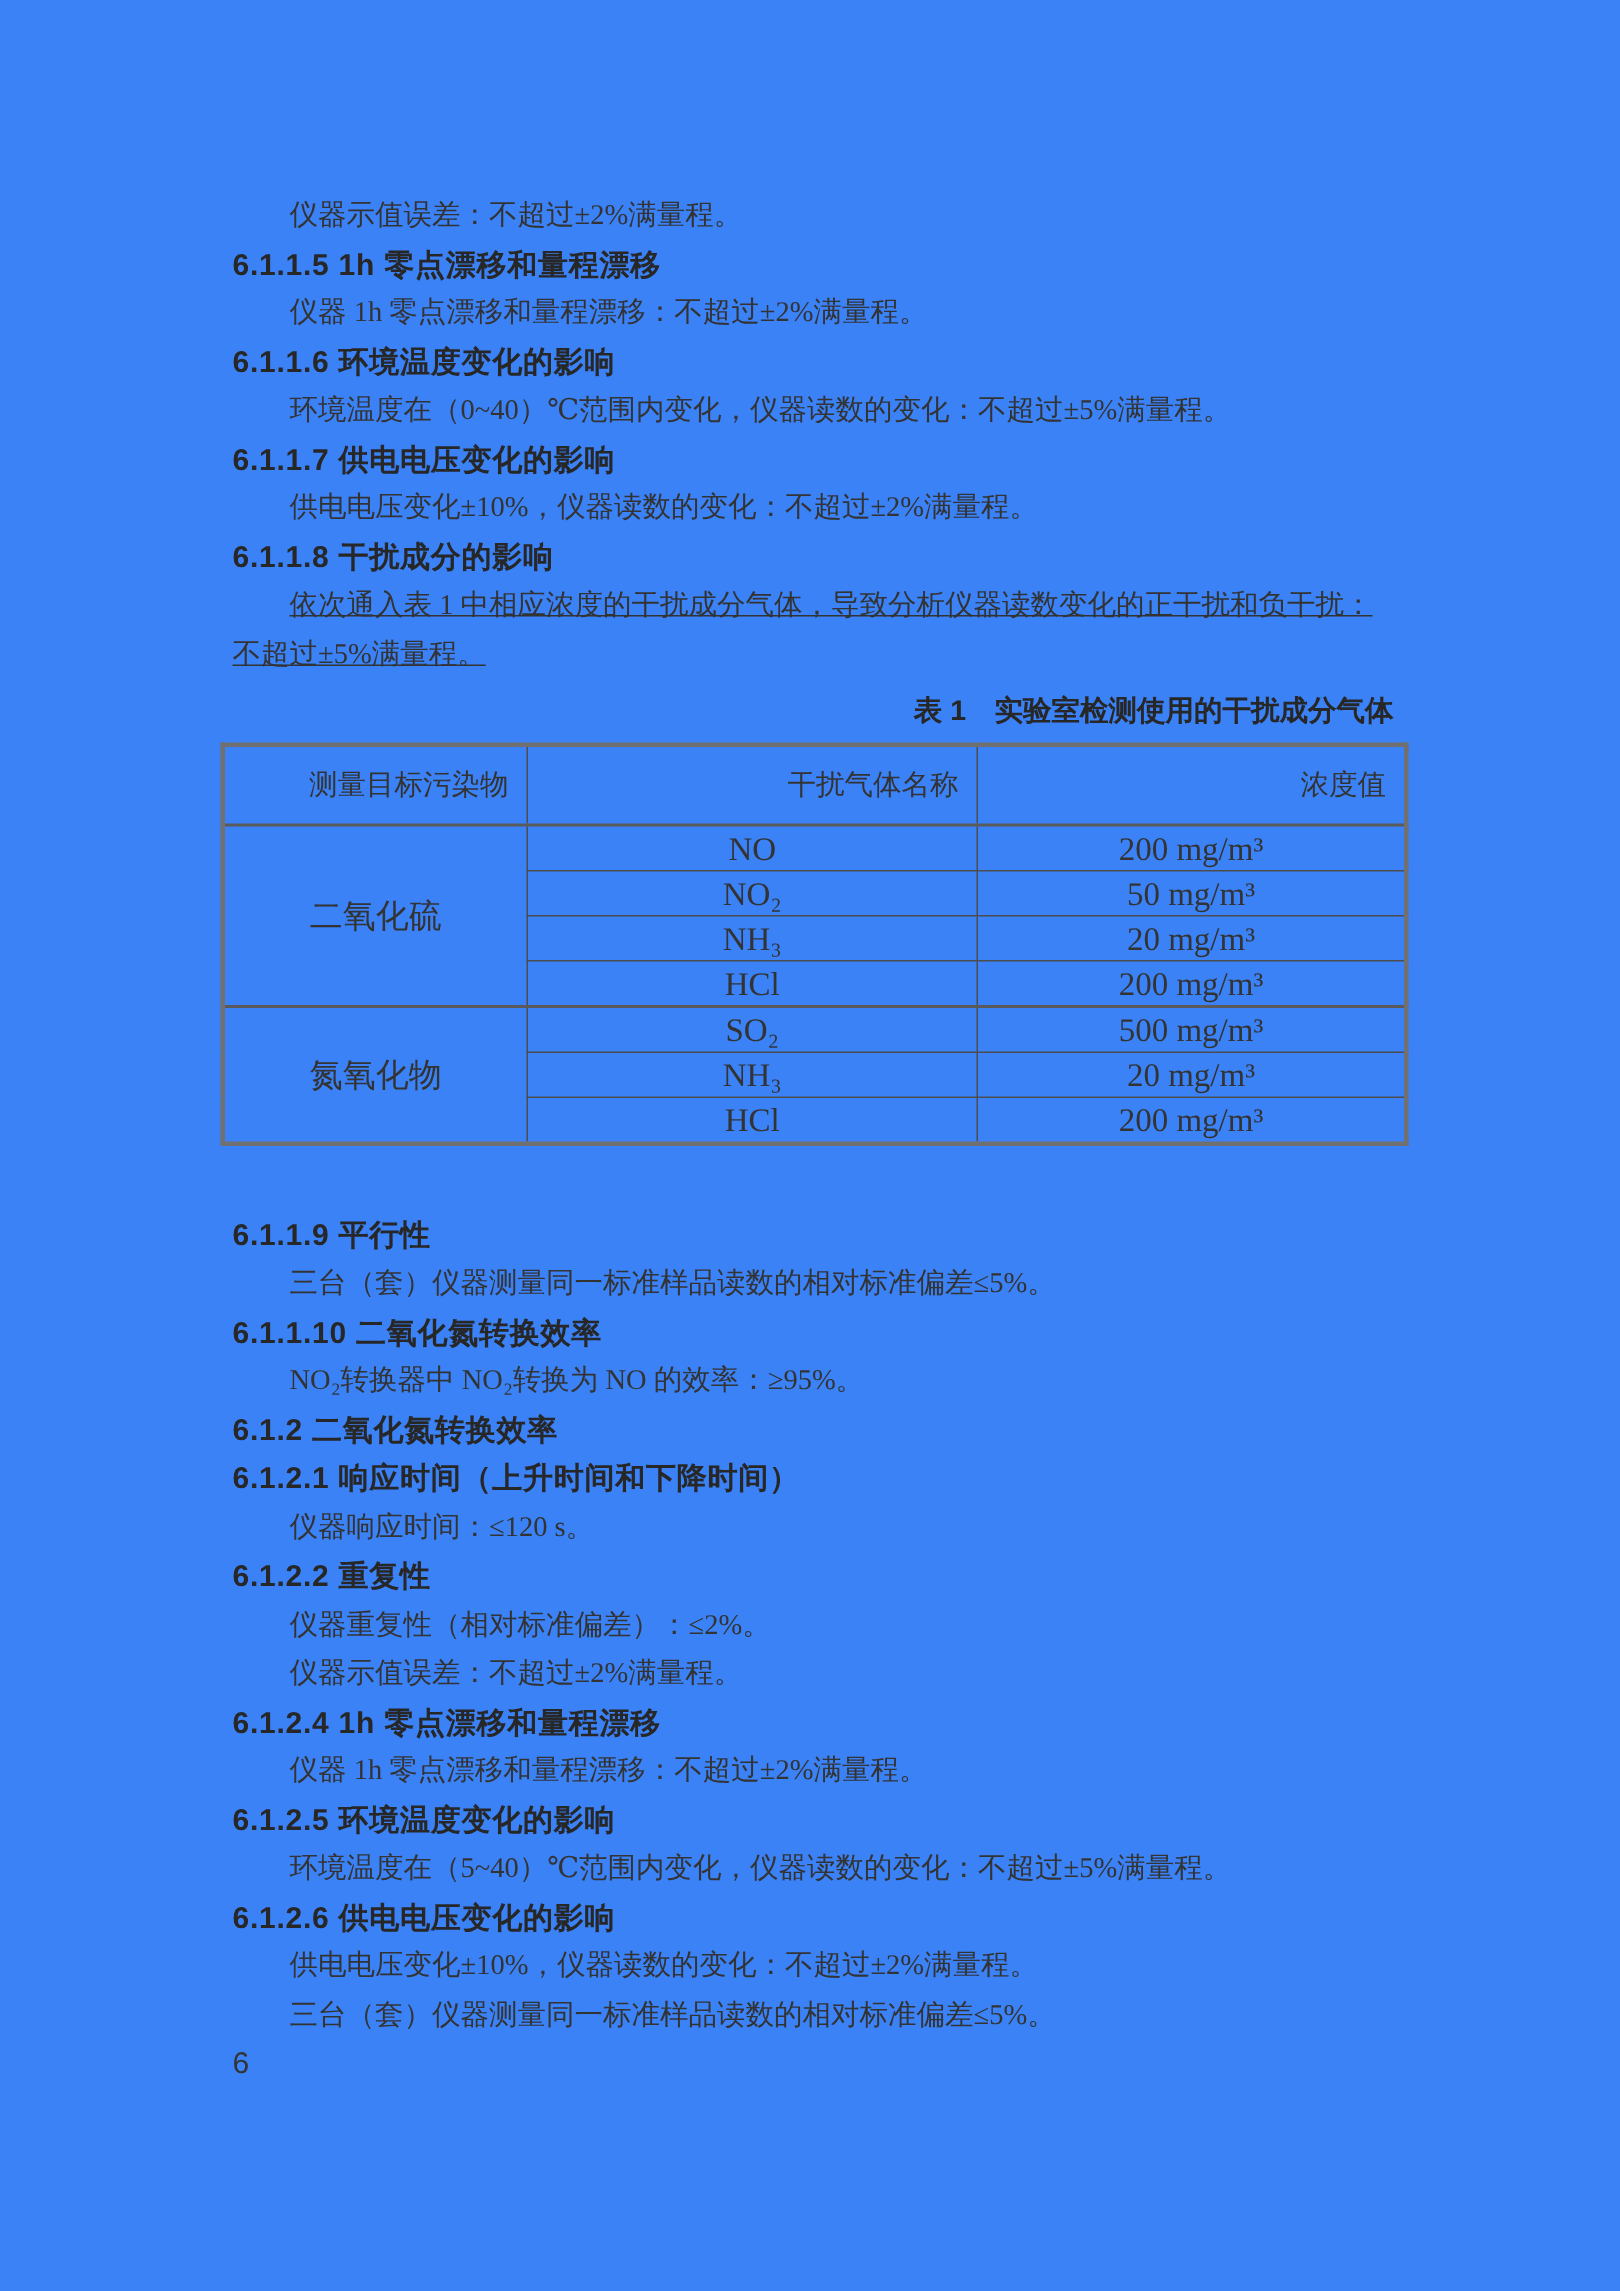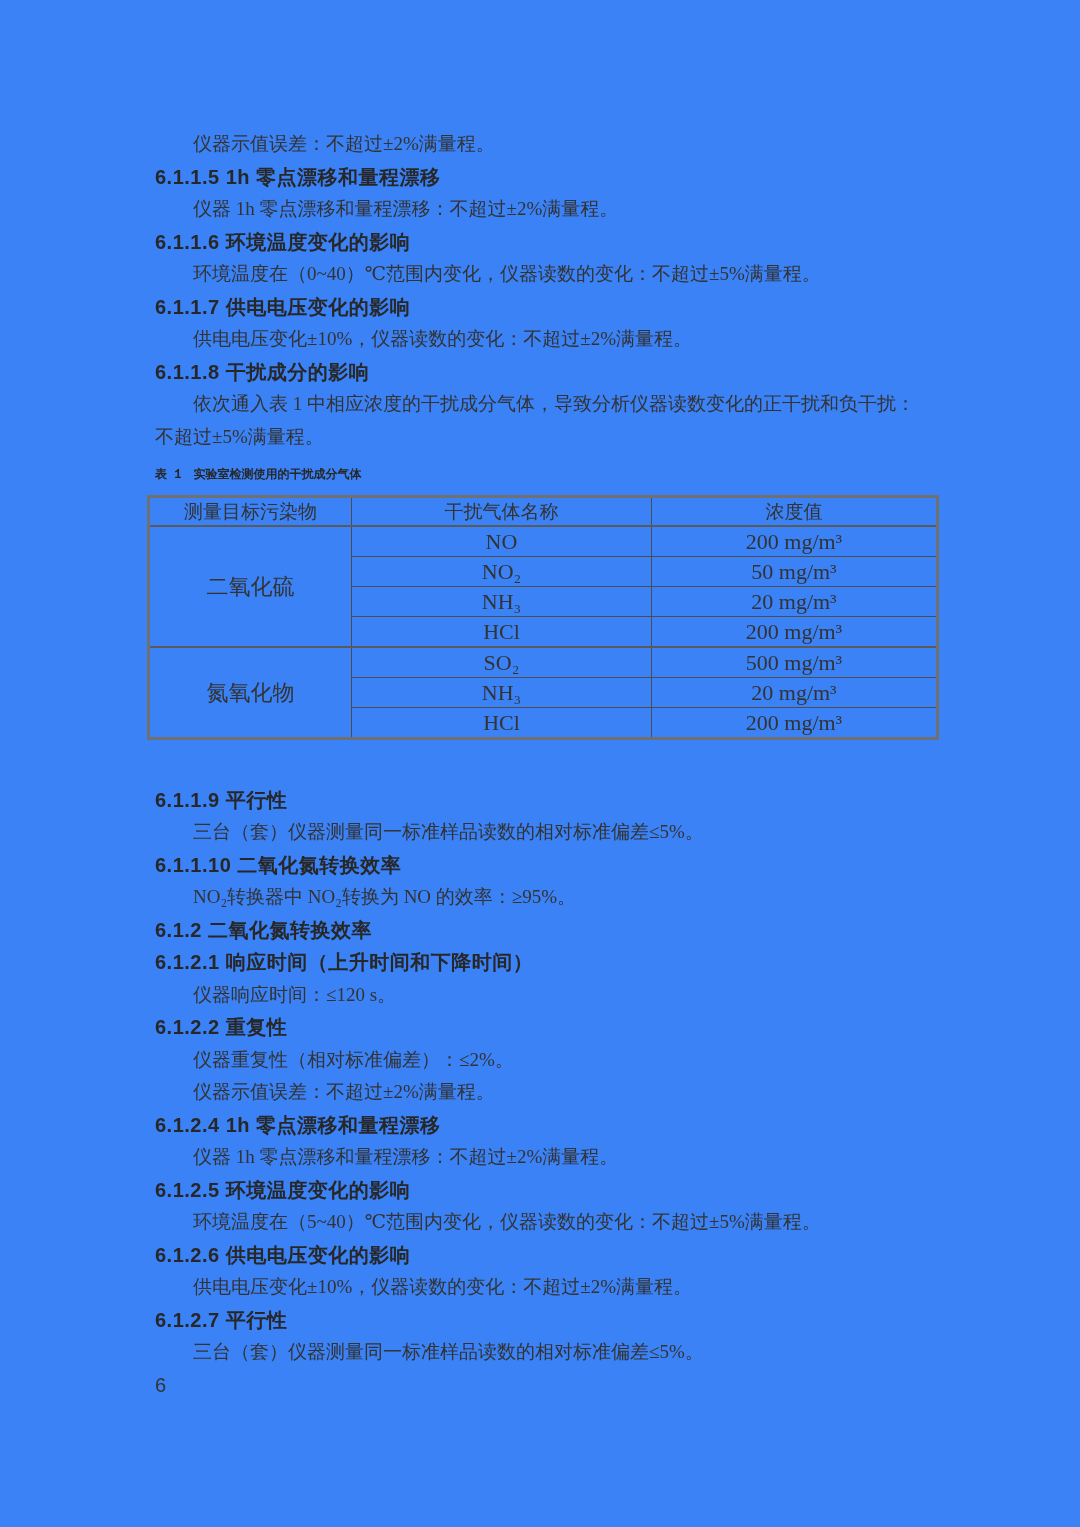--- a/index.html
+++ b/index.html
@@ -16,53 +16,53 @@
     left:155px;top:128px;
     width:774px;
   }
   .para{
     margin:0;
     font-size:19px;
     line-height:32.5px;
     text-indent:2em;
     color:#333333;
   }
-  .para.multiline{white-space:pre-line;}
+  .para.multiline{white-space:pre-line;text-decoration:underline;}
   .hd{
     margin:0;
     font-family:"Liberation Sans","DejaVu Sans",sans-serif;
     font-weight:700;
     font-size:20px;
     line-height:32.5px;
     letter-spacing:0.5px;
     color:#272727;
   }
   .table-title{
     margin:6px 0 0 0;
-    text-align:left;
-    font-family:Liberation Mono, monospace;
+    text-align:right;
+    font-family:Liberation Sans, sans-serif;
     font-weight:700;
-    font-size:12px;
+    font-size:19px;
     line-height:32.5px;
     color:#272727;
   }
   table.t1{
     border-collapse:collapse;
     table-layout:fixed;
     width:789px;
     margin:3px 0 44px -8px;
     border:3px solid #707070;
   }
   table.t1 th{
     font-weight:400;
     font-size:19px;
     height:27px;
     line-height:27px;
-    padding:0;
-    text-align:center;
+    padding:12px;
+    text-align:right;
     border:1px solid #4d4d4d;
     border-bottom:2px solid #5a5a5a;
     color:#333333;
   }
   table.t1 td{
     font-size:22px;
     height:29px;
     line-height:29px;
     padding:0;
     text-align:center;
@@ -153,18 +153,17 @@
     <p class="para">仪器响应时间：≤120 s。</p>
     <h3 class="hd">6.1.2.2 重复性</h3>
     <p class="para">仪器重复性（相对标准偏差）：≤2%。</p>
     <p class="para">仪器示值误差：不超过±2%满量程。</p>
     <h3 class="hd">6.1.2.4 1h 零点漂移和量程漂移</h3>
     <p class="para">仪器 1h 零点漂移和量程漂移：不超过±2%满量程。</p>
     <h3 class="hd">6.1.2.5 环境温度变化的影响</h3>
     <p class="para">环境温度在（5~40）℃范围内变化，仪器读数的变化：不超过±5%满量程。</p>
     <h3 class="hd">6.1.2.6 供电电压变化的影响</h3>
     <p class="para">供电电压变化±10%，仪器读数的变化：不超过±2%满量程。</p>
-    <h3 class="hd">6.1.2.7 平行性</h3>
     <p class="para">三台（套）仪器测量同一标准样品读数的相对标准偏差≤5%。</p>
 
     <div class="page-number">6</div>
   </div>
 </div>
 
 </body></html>

